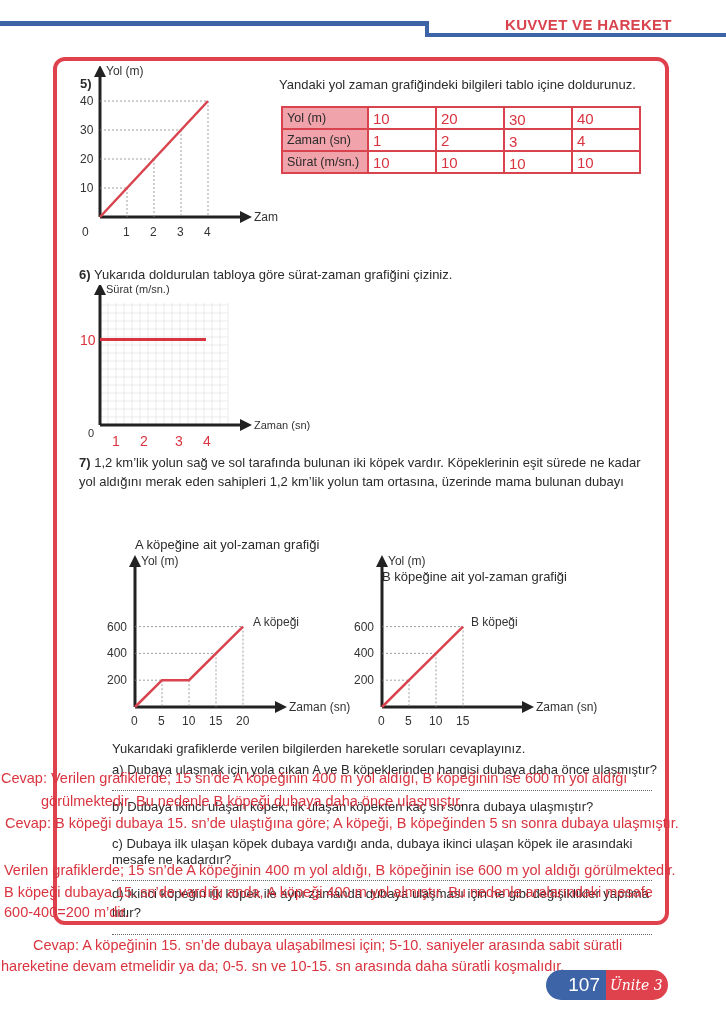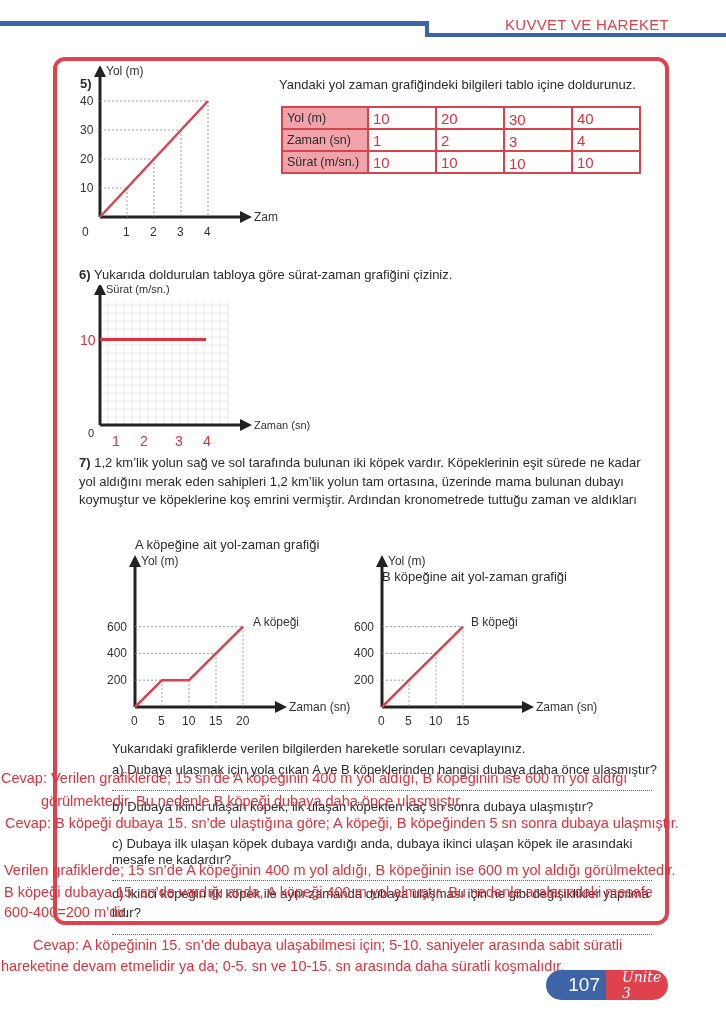--- a/index.html
+++ b/index.html
@@ -3,36 +3,36 @@
 <meta charset="utf-8">
 <style>
   html, body { margin:0; padding:0; background:#ffffff; }
   body { width:726px; height:1024px; position:relative; overflow:hidden;
          font-family:"Liberation Sans", sans-serif; color:#2b2b2b; }
   .abs { position:absolute; }
   
   #hdr-line-left { left:0; top:21px; width:428px; height:5px; background:#3e64a8; }
   #hdr-step { left:425px; top:21px; width:4px; height:15px; background:#3e64a8; }
   #hdr-line-right { left:425px; top:33px; width:301px; height:4px; background:#3e64a8; }
-  #hdr-title { left:505px; top:16px; font-size:15px; font-weight:normal; color:#d9434e; letter-spacing:0.3px; }
+  #hdr-title { left:505px; top:16px; font-size:15px; font-weight:bold; color:#d9434e; letter-spacing:0.3px; }
   
   #frame { left:53px; top:57px; width:616px; height:868px; border:4px solid #e0424d; border-radius:12px; box-sizing:border-box; }
   .q { font-size:13px; color:#2b2b2b; }
   .q b { font-weight:bold; }
   .ans { color:#d9343f; font-size:14.5px; white-space:nowrap; }
   .dots { border-bottom:1px dotted #666; height:0; }
   
   #tbl { left:281px; top:106px; border-collapse:collapse; }
   #tbl td { border:2px solid #d9434e; height:20px; padding:0 4px; font-size:12.5px; }
   #tbl td.h { background:#f0a3aa; color:#2b2b2b; width:76px; }
   #tbl td.v { width:58px; color:#d9343f; font-size:15px; }
   svg text { font-family:"Liberation Sans", sans-serif; }
   #page-badge { left:546px; top:970px; width:122px; height:30px; border-radius:15px; overflow:hidden; display:flex; }
   #page-num { background:#3e64a8; color:#fff; width:60px; font-size:19px; display:flex; align-items:center; justify-content:flex-end; padding-right:6px; box-sizing:border-box; }
-  #unit-label { background:#e0424d; color:#fff; flex:1; font-size:14px; font-style:italic; font-family:"DejaVu Serif", serif; display:flex; align-items:center; padding-left:16px; }
+  #unit-label { background:#e0424d; color:#fff; flex:1; font-size:14px; font-style:italic; font-family:"DejaVu Serif", serif; display:flex; align-items:center; padding-left:4px; }
 </style>
 </head>
 <body>
 
 <div class="abs" id="hdr-line-left"></div>
 <div class="abs" id="hdr-step"></div>
 <div class="abs" id="hdr-line-right"></div>
 <div class="abs" id="hdr-title">KUVVET VE HAREKET</div>
 
 <div class="abs" id="frame"></div>
@@ -140,21 +140,20 @@
     <text x="10" y="152" font-size="11" fill="#333">0</text>
     <text x="34" y="161" font-size="14" fill="#d9343f">1</text>
     <text x="62" y="161" font-size="14" fill="#d9343f">2</text>
     <text x="97" y="161" font-size="14" fill="#d9343f">3</text>
     <text x="125" y="161" font-size="14" fill="#d9343f">4</text>
   </svg>
 
 <div class="abs q" style="left:79px;top:454px;line-height:18.5px;width:600px;">
   <div><b>7)</b> <span>1,2 km’lik yolun sağ ve sol tarafında bulunan iki köpek vardır. Köpeklerinin eşit sürede ne kadar</span></div>
   <div>yol aldığını merak eden sahipleri 1,2 km’lik yolun tam ortasına, üzerinde mama bulunan dubayı</div>
-  <div>koymuştur ve köpeklerine koş emrini vermiştir. Ardından kronometrede tuttuğu zaman ve aldıkları</div>
 </div>
 
 <div class="abs q" style="left:135px;top:537px;">A köpeğine ait yol-zaman grafiği</div>
 <div class="abs q" style="left:382px;top:537px;margin-top:32px;">B köpeğine ait yol-zaman grafiği</div>
 <svg class="abs" id="chart-a" style="left:105px;top:555px;" width="250" height="175">
     <line x1="30" y1="152" x2="30" y2="12" stroke="#222" stroke-width="3"></line>
     <polygon points="24,12 36,12 30,0" fill="#222"></polygon>
     <line x1="30" y1="152" x2="170" y2="152" stroke="#222" stroke-width="3"></line>
     <polygon points="170,146 170,158 182,152" fill="#222"></polygon>
     <text x="36" y="10" font-size="12" fill="#333">Yol (m)</text>

